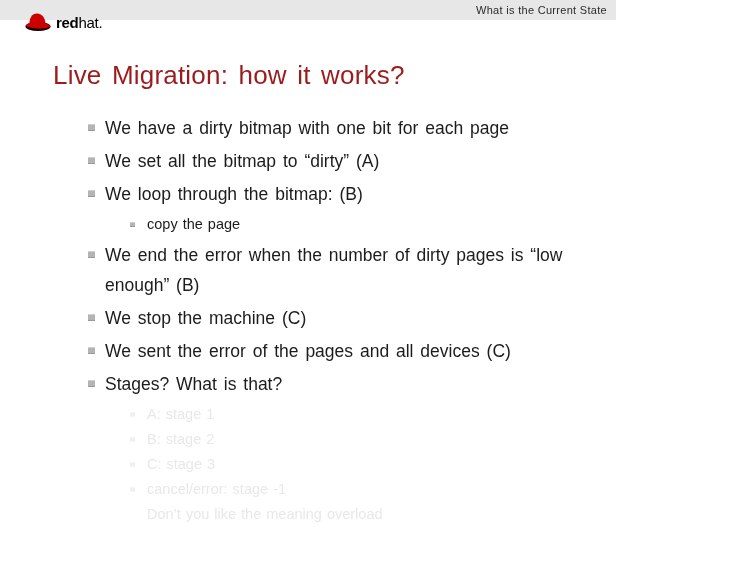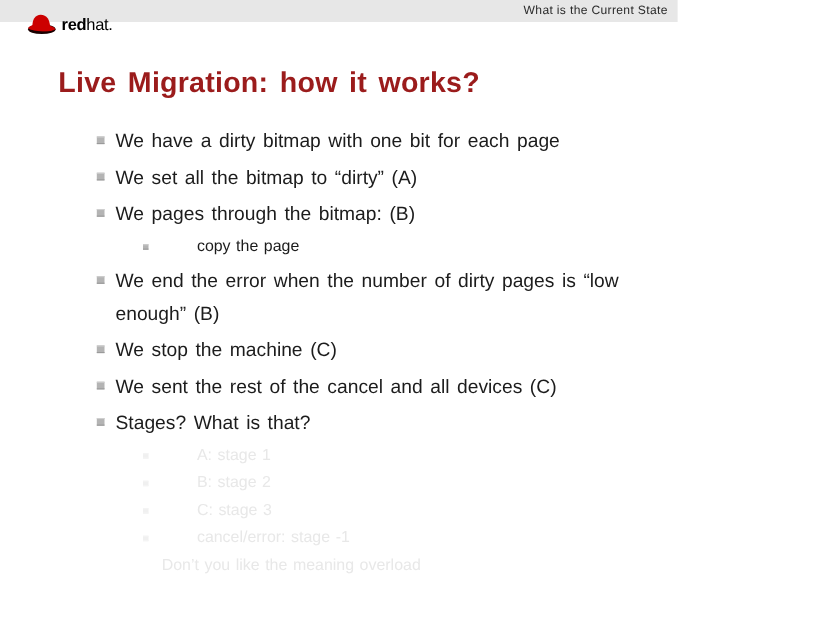--- a/index.html
+++ b/index.html
@@ -20,40 +20,40 @@
     position: absolute; left: 24px; top: 11px;
     display: flex; align-items: center; gap: 4px;
   }
   .logo-icon { width: 28px; height: 22px; display: block; }
   .logo-text { font-size: 15px; color: #000000; letter-spacing: -0.3px; }
   .logo-text .b { font-weight: bold; }
 
   
   .slide-title {
     position: absolute; left: 53px; top: 60px;
-    font-size: 26px; font-weight: bold; color: #9b1c1c;
+    font-size: 26px; font-weight: normal; color: #9b1c1c;
     letter-spacing: 0.2px; word-spacing: 3px;
   }
 
   
   .content {
     position: absolute; left: 88px; top: 113px; width: 620px;
   }
   .bullet-row { display: flex; align-items: flex-start; }
   .bullet-marker {
     flex: 0 0 auto;
     background: #b4b4b4;
     border-top: 1px solid #cfcfcf;
     border-bottom: 1px solid #9a9a9a;
   }
   .level-1 { font-size: 17.5px; line-height: 30px; margin-bottom: 3px; word-spacing: 2px; }
   .level-1 > .bullet-marker { width: 7px; height: 7px; margin-top: 11px; margin-right: 10px; }
   .level-1 > .bullet-text { max-width: 505px; }
 
-  .level-2 { font-size: 14.5px; line-height: 25px; margin-left: 42px; word-spacing: 1px; gap: 32px; }
+  .level-2 { font-size: 14.5px; line-height: 25px; margin-left: 42px; word-spacing: 1px; }
   .level-2 > .bullet-marker { width: 5px; height: 5px; margin-top: 10px; margin-right: 12px; }
 
   .level-3 { font-size: 14.5px; line-height: 25px; margin-left: 59px; word-spacing: 1px; }
 
   .gap-before { margin-top: 3px; }
 
   .faded { color: #e8e8e8; }
   .faded > .bullet-marker { background: #f0f0f0; border-color: #f4f4f4 #ececec; }
 </style>
 </head>
@@ -83,37 +83,37 @@
     <div class="bullet-row level-1">
       <span class="bullet-marker"></span>
       <span class="bullet-text">We have a dirty bitmap with one bit for each page</span>
     </div>
     <div class="bullet-row level-1 gap-before">
       <span class="bullet-marker"></span>
       <span class="bullet-text">We set all the bitmap to “dirty” (A)</span>
     </div>
     <div class="bullet-row level-1 gap-before">
       <span class="bullet-marker"></span>
-      <span class="bullet-text">We pages through the bitmap: (B)</span>
+      <span class="bullet-text">We loop through the bitmap: (B)</span>
     </div>
     <div class="bullet-row level-2">
       <span class="bullet-marker"></span>
       <span class="bullet-text">copy the page</span>
     </div>
     <div class="bullet-row level-1 gap-before">
       <span class="bullet-marker"></span>
       <span class="bullet-text">We end the error when the number of dirty pages is “low enough” (B)</span>
     </div>
     <div class="bullet-row level-1 gap-before">
       <span class="bullet-marker"></span>
       <span class="bullet-text">We stop the machine (C)</span>
     </div>
     <div class="bullet-row level-1 gap-before">
       <span class="bullet-marker"></span>
-      <span class="bullet-text">We sent the rest of the cancel and all devices (C)</span>
+      <span class="bullet-text">We sent the error of the pages and all devices (C)</span>
     </div>
     <div class="bullet-row level-1 gap-before">
       <span class="bullet-marker"></span>
       <span class="bullet-text">Stages? What is that?</span>
     </div>
     <div class="bullet-row level-2 faded">
       <span class="bullet-marker"></span>
       <span class="bullet-text">A: stage 1</span>
     </div>
     <div class="bullet-row level-2 faded">

